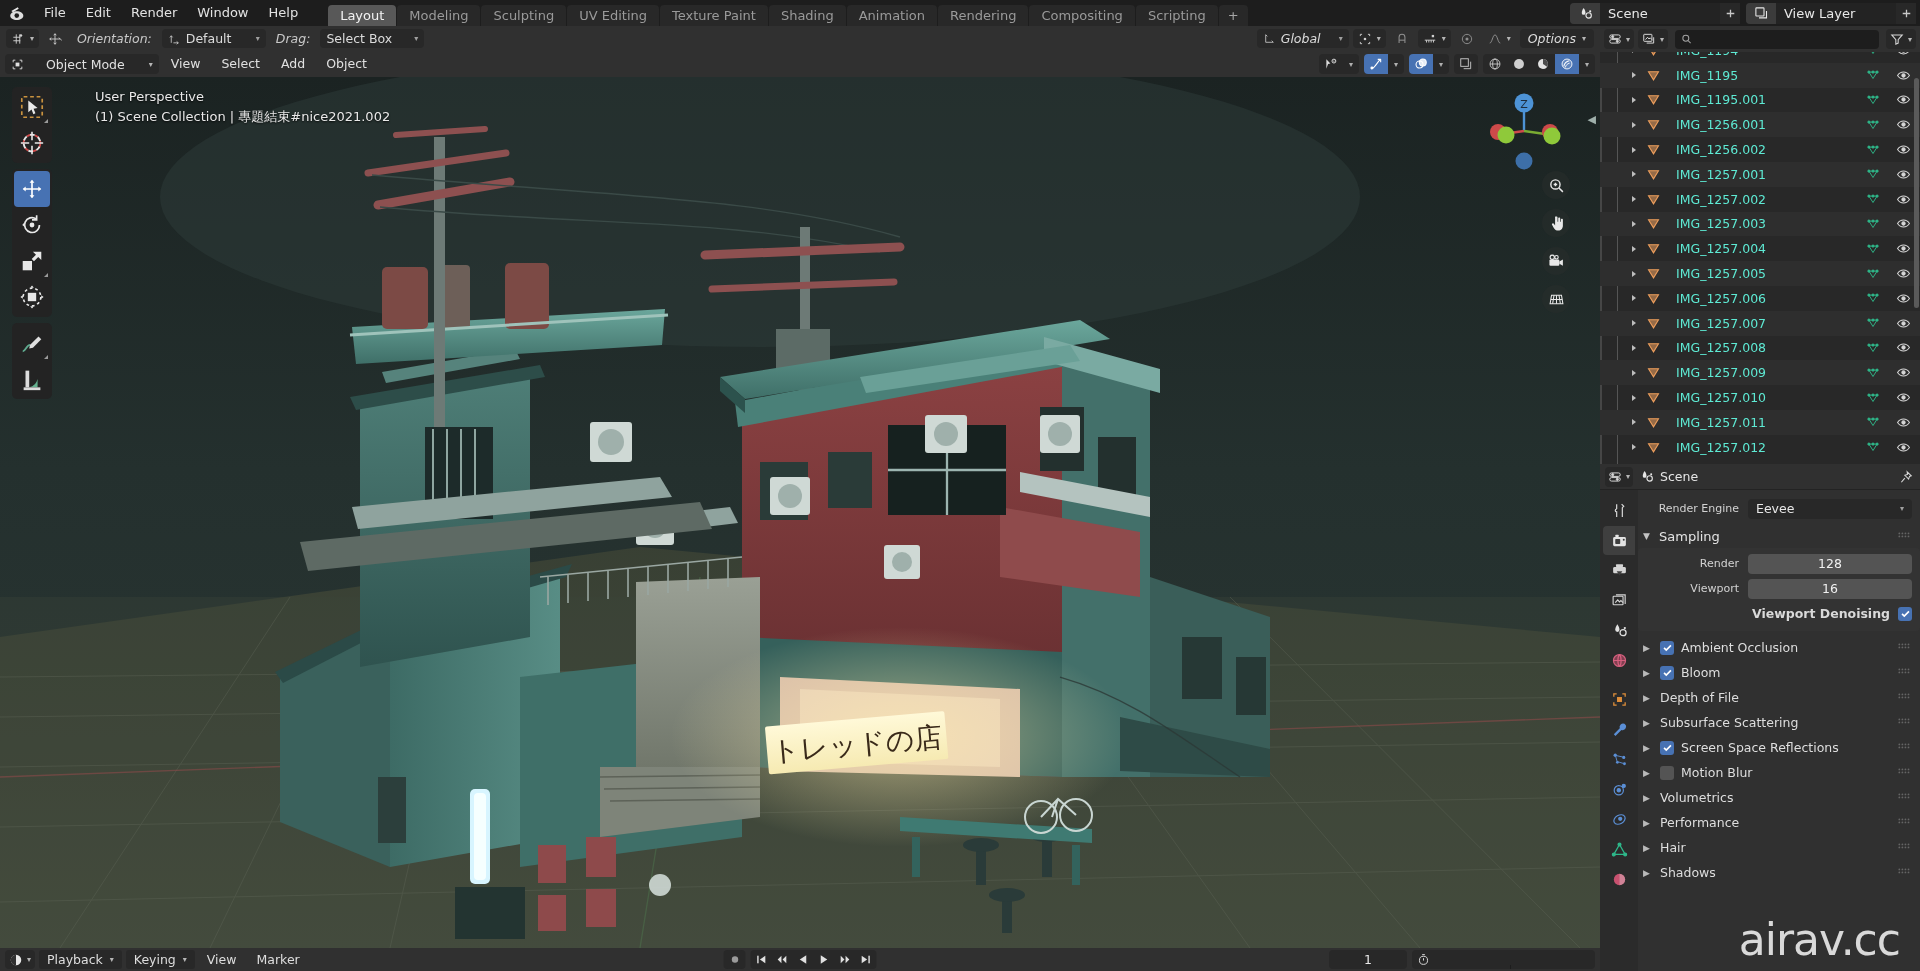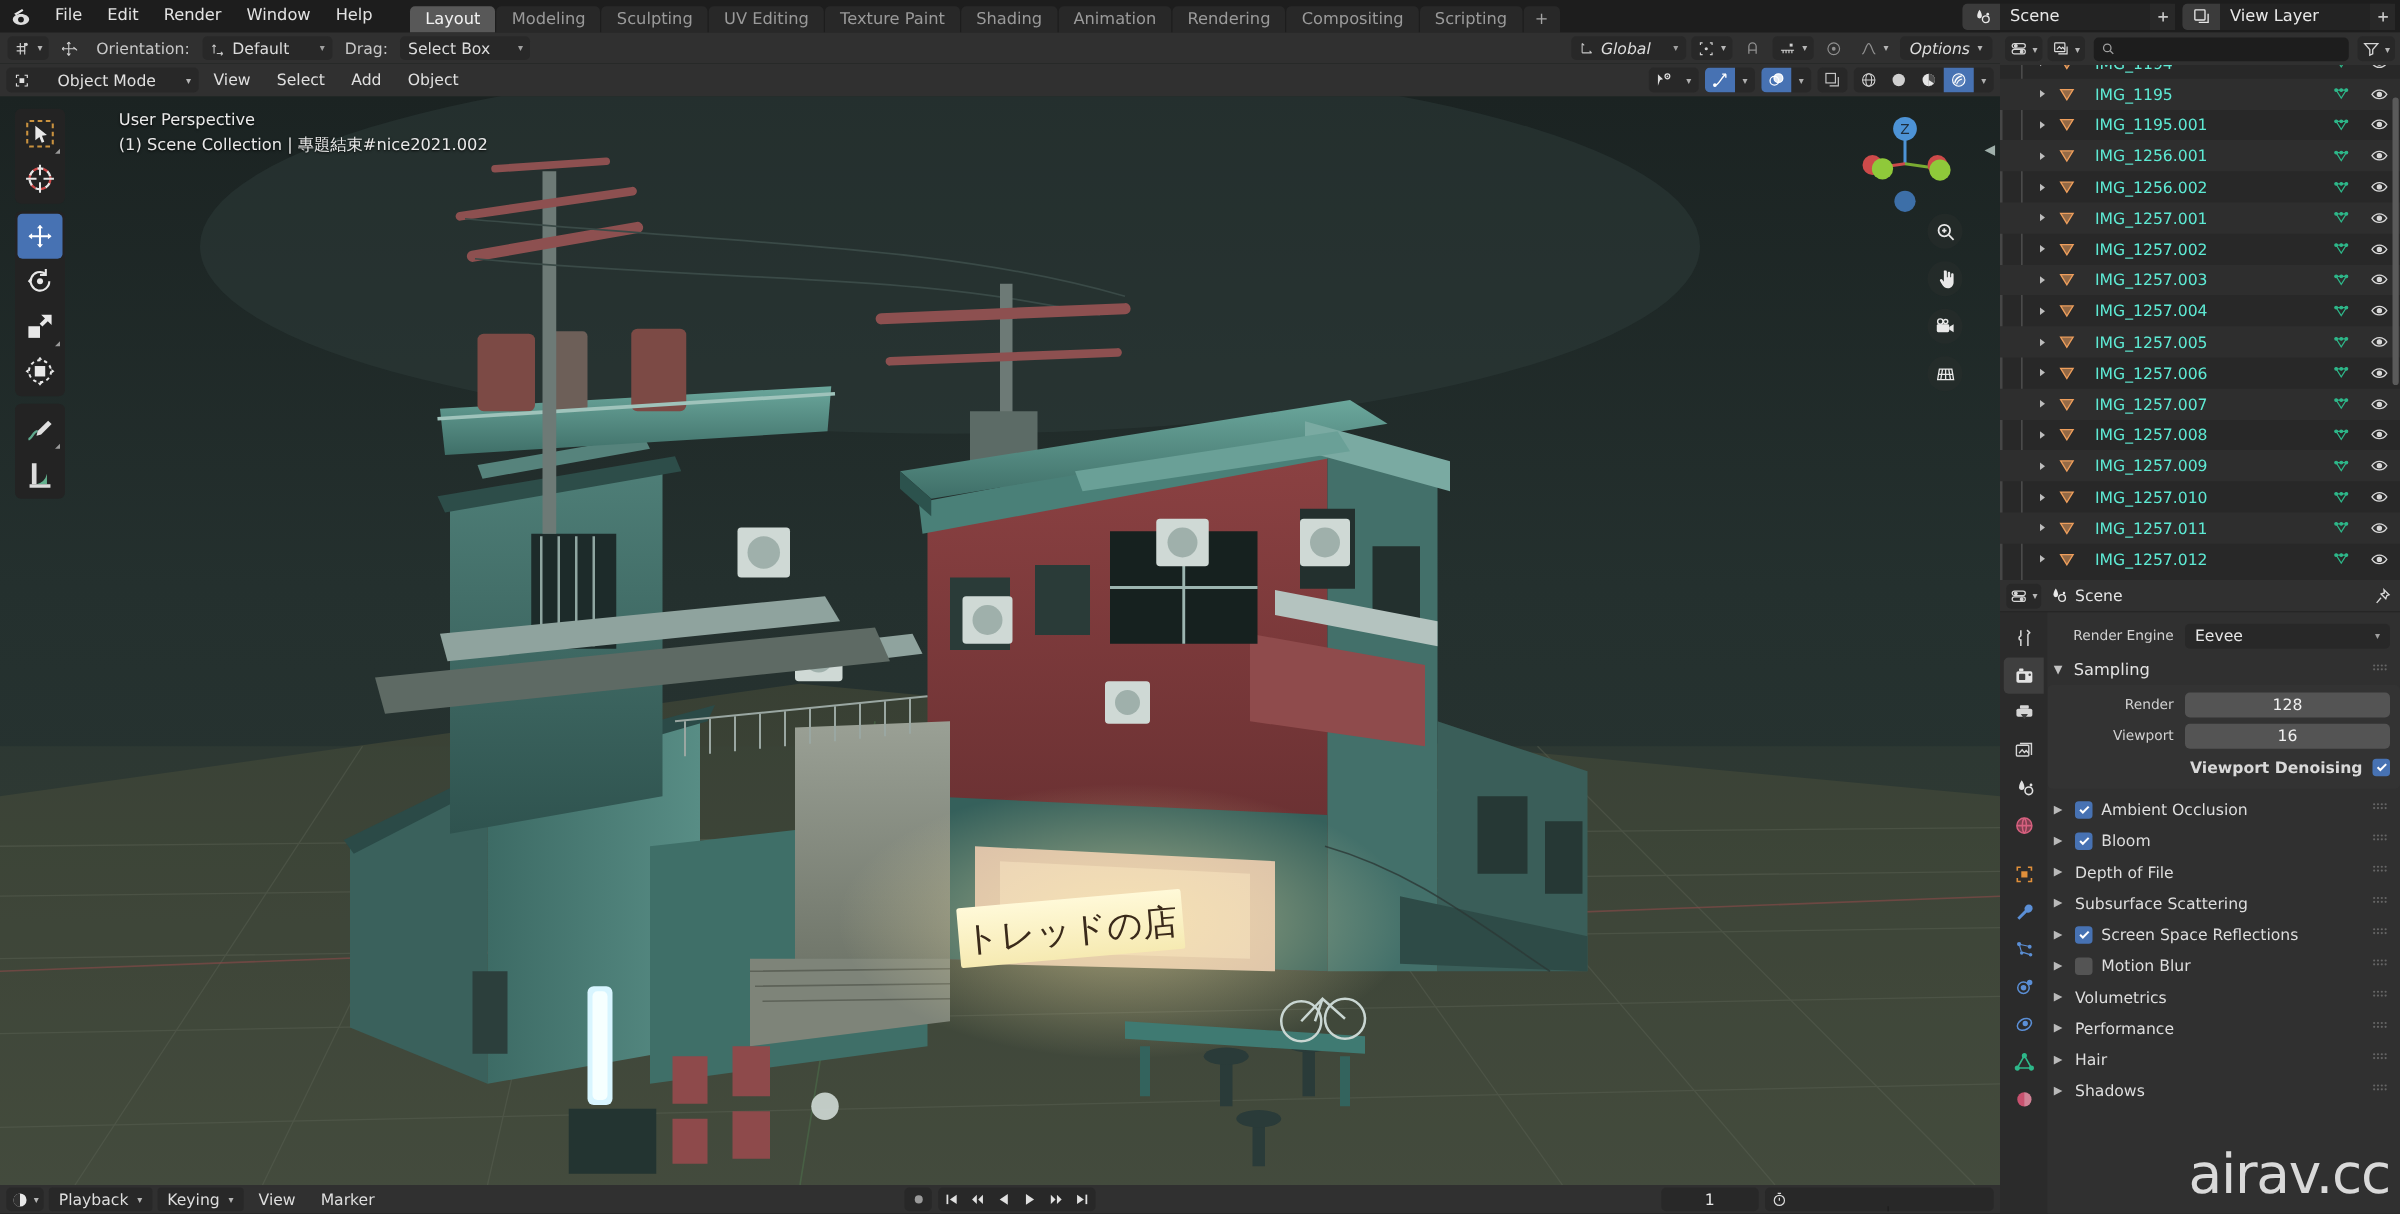--- a/index.html
+++ b/index.html
@@ -44,21 +44,21 @@
   .toolrow {
     position:absolute; left:0; top:26px; width:1600px; height:25px;
     background:#303030; display:flex; align-items:center; padding:0 6px; gap:4px;
   }
   .tbtn {
     height:19px; display:flex; align-items:center; gap:3px;
     background:#282828; border-radius:4px; padding:0 5px;
   }
   .tbtn.flat { background:transparent; }
   .tbtn svg { width:14px; height:14px; }
-  .tlabel { font-size:12.5px; color:#c8c8c8; padding:0 6px; }
+  .tlabel { font-size:12.5px; color:#c8c8c8; padding:0 6px;font-style:italic; }
   .tdropdown {
     height:19px; min-width:104px; background:#282828; border-radius:4px;
     display:flex; align-items:center; padding:0 6px; gap:5px; font-size:12.5px; color:#dcdcdc;
   }
   .tdropdown .dd-caret { margin-left:auto; font-size:8px; color:#a0a0a0; }
   .toolrow-right { margin-left:auto; display:flex; align-items:center; gap:4px;font-style:italic; }
   .opt-btn { height:19px; background:#282828; border-radius:4px; padding:0 8px; font-size:12.5px; color:#dcdcdc; display:flex; align-items:center; gap:4px; }
 
   
   .viewport {
@@ -187,21 +187,21 @@
   .play-btn svg { width:13px; height:13px; }
   .tl-right { margin-left:auto; display:flex; align-items:center; gap:5px; }
   .frame-field { width:78px; height:19px; background:#282828; border-radius:4px; display:flex; align-items:center; justify-content:center; font-size:12.5px; color:#e8e8e8; }
   .range-group { display:flex; align-items:center; background:#282828; border-radius:4px; height:19px; overflow:hidden; }
   .range-ico { width:24px; height:19px; display:flex; align-items:center; justify-content:center; }
   .range-ico svg { width:13px; height:13px; }
   .range-cell { display:flex; align-items:center; height:19px; padding:0 10px; font-size:12.5px; color:#e8e8e8; gap:16px;margin-top:29px; }
   .range-cell + .range-cell { border-left:1px solid #1d1d1d; }
 
   .watermark {
-    position:absolute; right:8px; bottom:6px; font-size:44px; letter-spacing:-1px;
+    position:absolute; right:20px; bottom:6px; font-size:44px; letter-spacing:-1px;
     color:rgba(255,255,255,.82); font-family:"DejaVu Sans","Liberation Sans",sans-serif;
     z-index:40; pointer-events:none;text-align:right;
   }
 </style>
 </head>
 <body>
 
 <div id="app">
 
   <div class="topbar">

